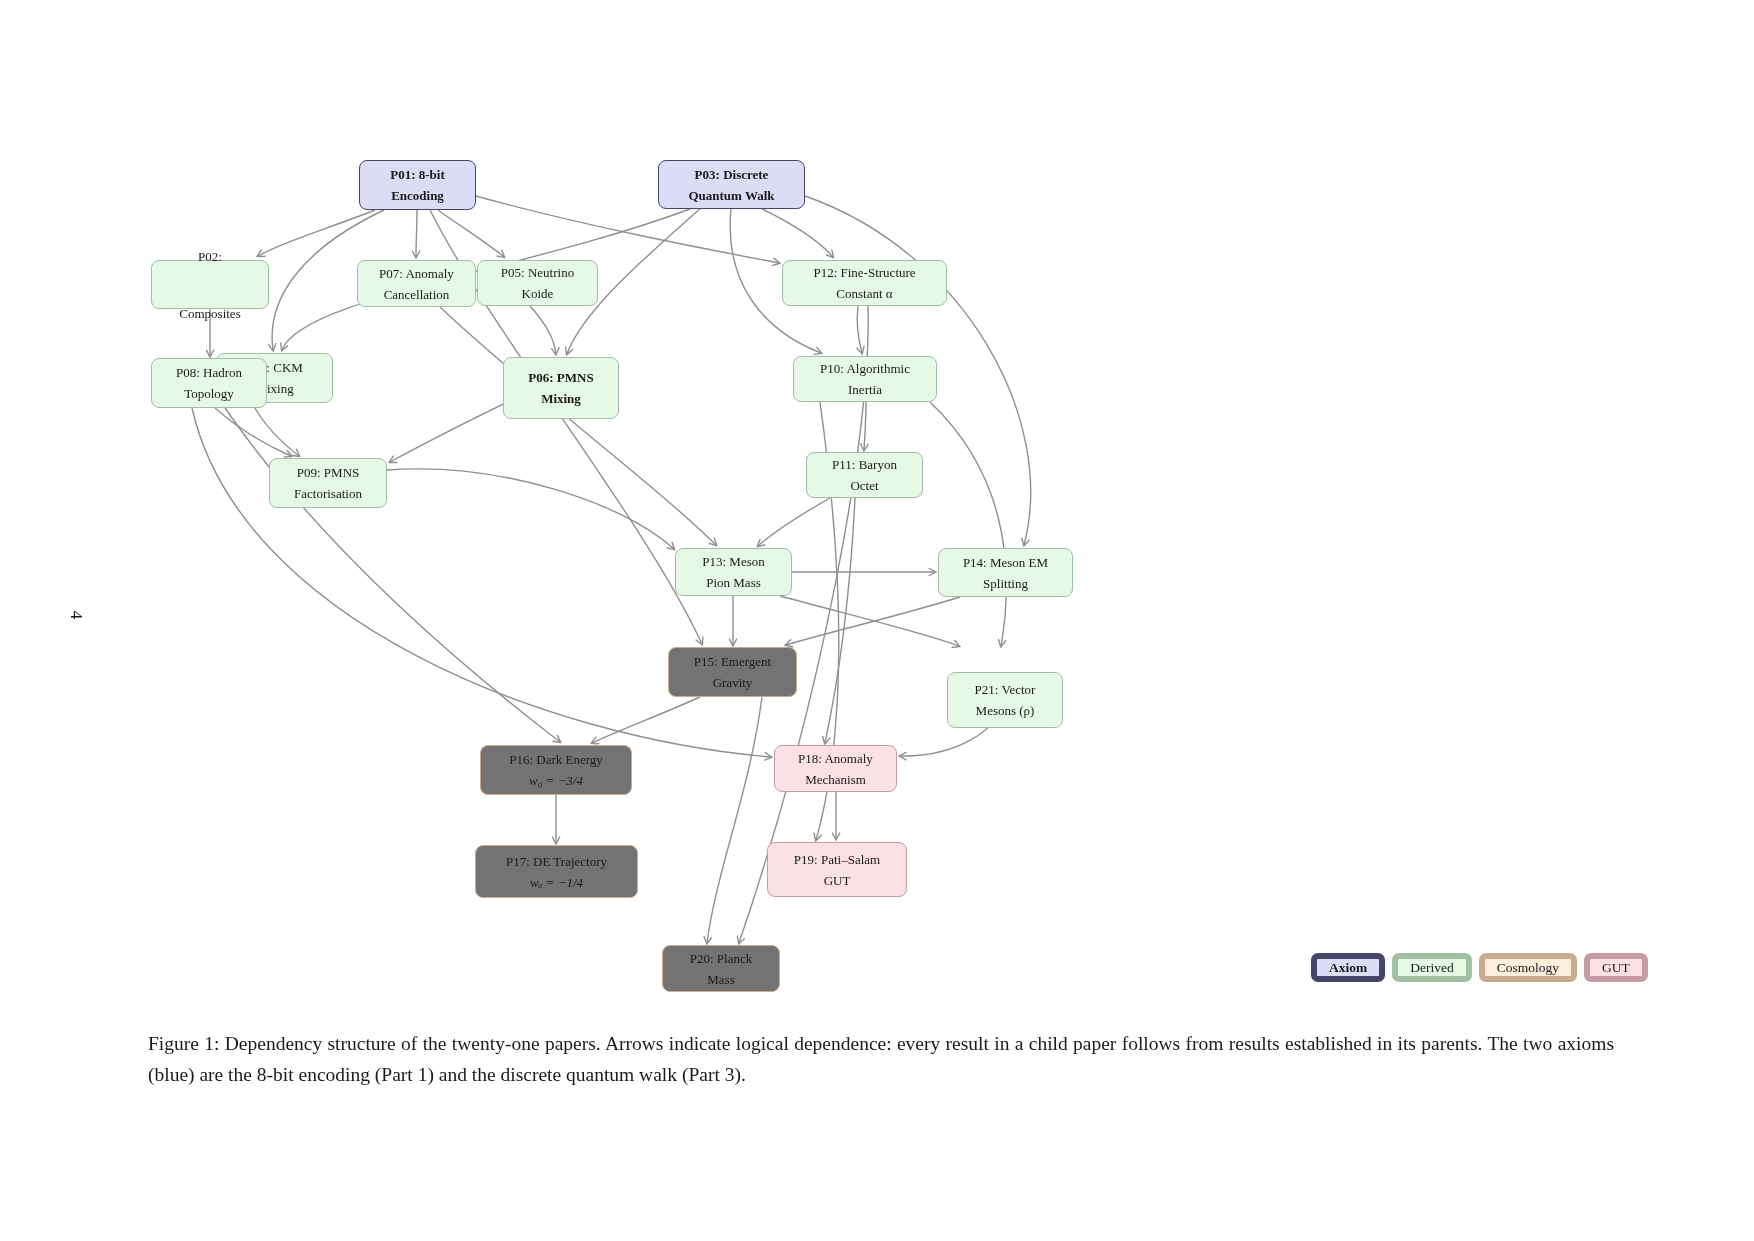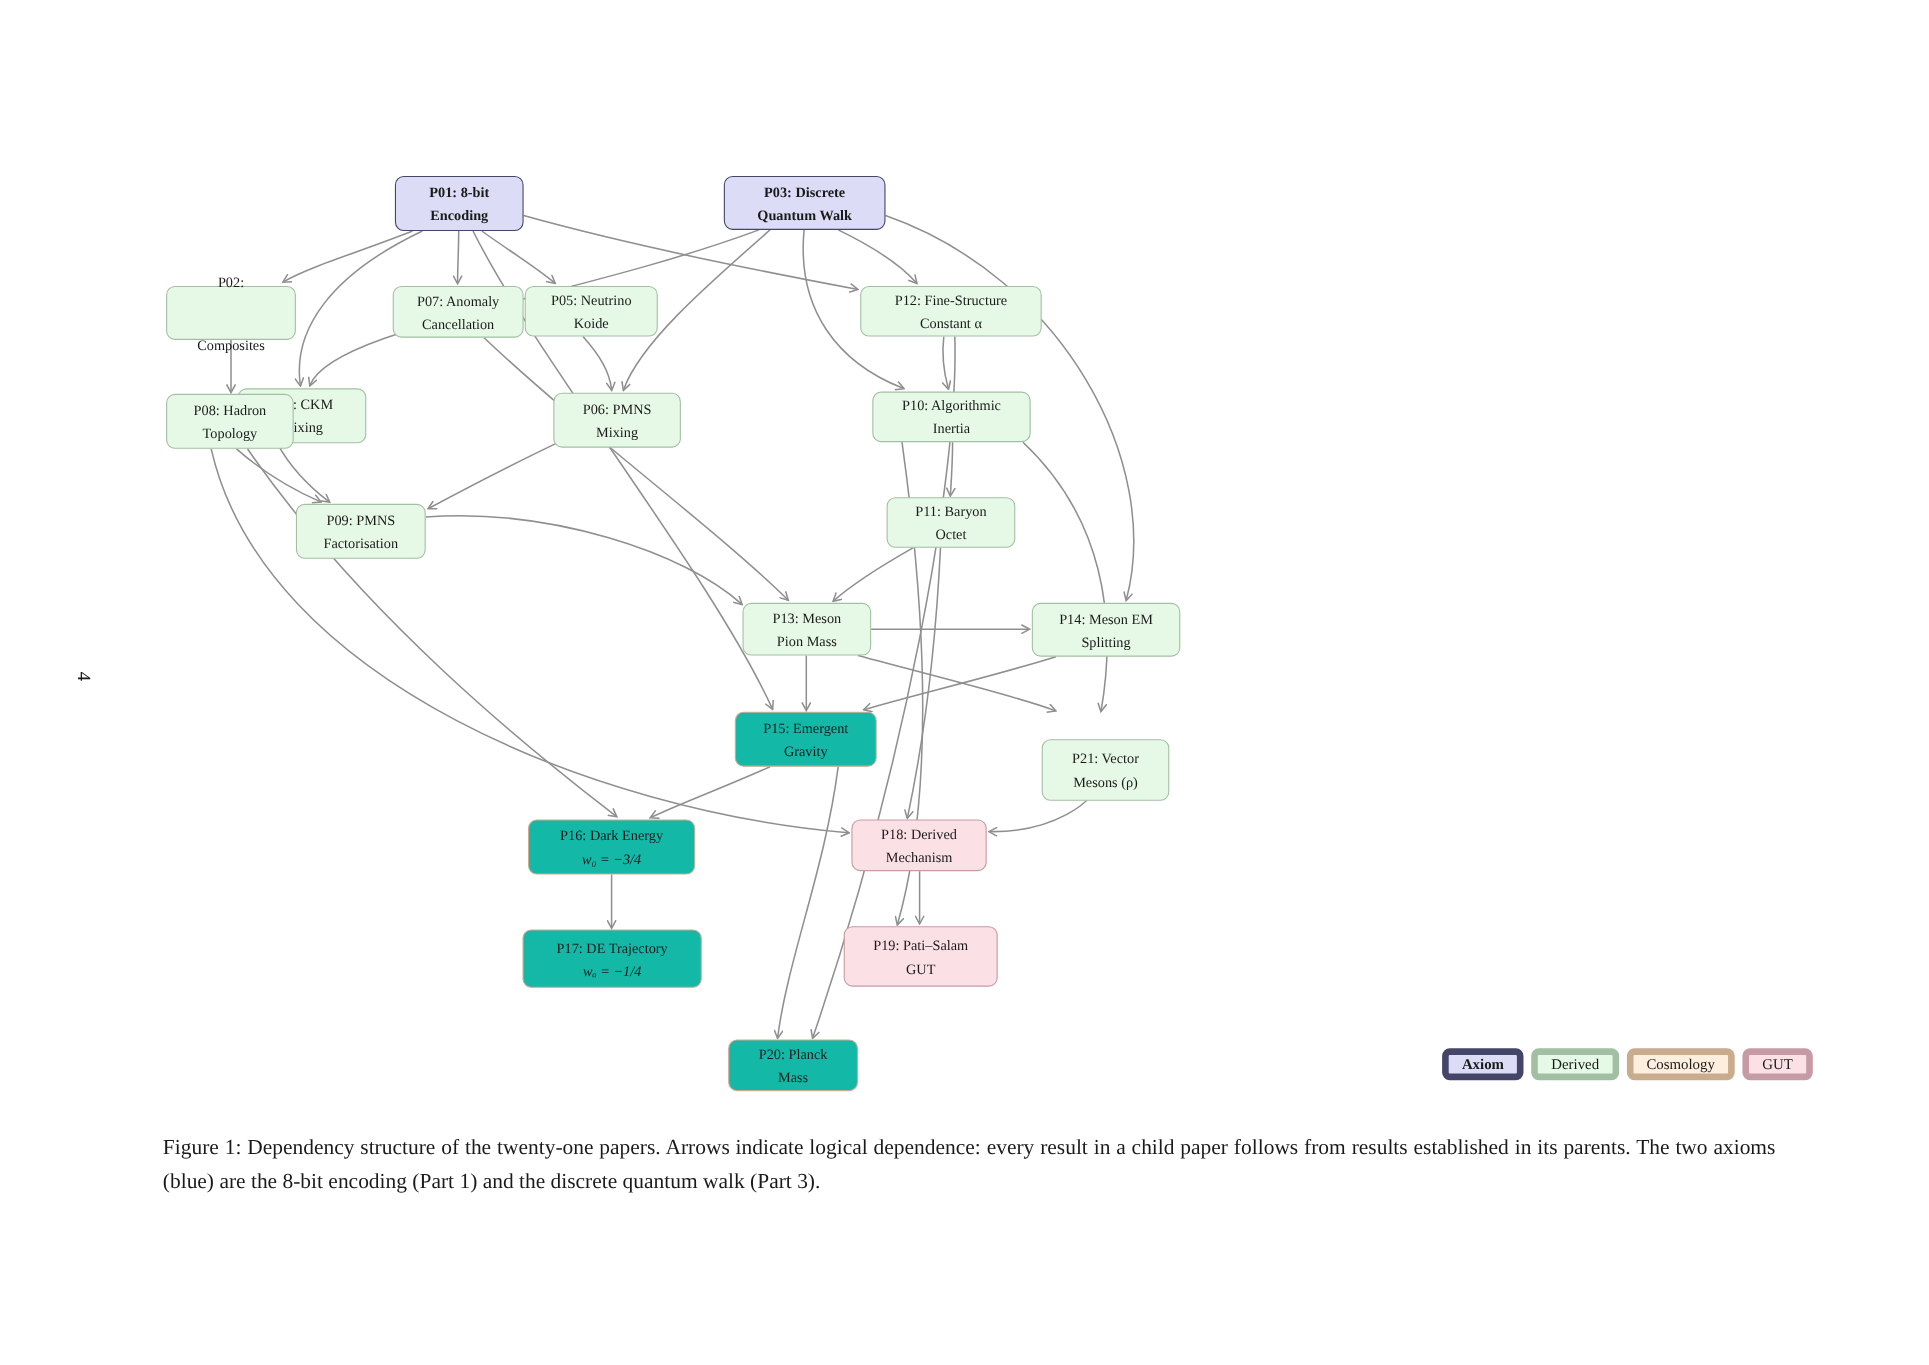--- a/index.html
+++ b/index.html
@@ -10,21 +10,21 @@
   }
   #figure-canvas{position:absolute;left:0;top:0;width:1754px;height:1241px;}
   .node{
     position:absolute;box-sizing:border-box;border-radius:8px;border:1px solid #999;
     display:flex;flex-direction:column;align-items:center;justify-content:center;
     font-size:13px;line-height:21px;text-align:center;white-space:nowrap;
     padding:2px 6px;
   }
   .node.axiom{background:#dcdcf6;border-color:#45456a;font-weight:bold;}
   .node.derived{background:#e6f8e6;border-color:#a3bfa3;}
-  .node.cosmology{background:#14b8a6;border-color:#c9ab8e;}
+  .node.cosmology{background:#737373;border-color:#c9ab8e;}
   .node.gut{background:#fbe0e5;border-color:#c69ba6;}
   #edge-layer{position:absolute;left:0;top:0;pointer-events:none;}
   #edge-layer path{fill:none;stroke:#8f8f8f;stroke-width:1.4px;}
   .legend{position:absolute;top:953px;left:1311px;display:flex;gap:7px;}
   .legend .chip{
     box-sizing:border-box;border-radius:7px;border:6px solid #404040;height:29px;
     display:flex;align-items:center;justify-content:center;font-size:13.5px;padding:0 12px;
   }
   .chip.axiom{background:#dcdcf6;border-color:#45456a;font-weight:bold;}
   .chip.derived{background:#e6f8e6;border-color:#a3bfa3;}
@@ -71,21 +71,21 @@
         <div>Constant α</div>
       </div>
       <div class="node derived" style="left: 216px; top: 353px; width: 117px; height: 50px; z-index: 1;">
         <div>P04: CKM</div>
         <div>Mixing</div>
       </div>
       <div class="node derived" style="left: 151px; top: 358px; width: 116px; height: 50px; z-index: 2;">
         <div>P08: Hadron</div>
         <div>Topology</div>
       </div>
-      <div class="node derived" style="left: 503px; top: 357px; width: 116px; height: 50px; z-index: 1;">
+      <div class="node derived" style="left: 503px; top: 357px; width: 116px; height: 62px; z-index: 1; font-weight: bold;">
         <div>P06: PMNS</div>
         <div>Mixing</div>
       </div>
       <div class="node derived" style="left: 793px; top: 356px; width: 144px; height: 46px; z-index: 1;">
         <div>P10: Algorithmic</div>
         <div>Inertia</div>
       </div>
       <div class="node derived" style="left: 269px; top: 458px; width: 118px; height: 50px; z-index: 1;">
         <div>P09: PMNS</div>
         <div>Factorisation</div>
@@ -108,21 +108,21 @@
       </div>
       <div class="node derived" style="left: 947px; top: 648px; width: 116px; height: 56px; z-index: 1; margin-top: 24px;">
         <div>P21: Vector</div>
         <div>Mesons (ρ)</div>
       </div>
       <div class="node cosmology" style="left: 480px; top: 745px; width: 152px; height: 50px; z-index: 1;">
         <div>P16: Dark Energy</div>
         <div class="mathline">w₀ = −3/4</div>
       </div>
       <div class="node gut" style="left: 774px; top: 745px; width: 123px; height: 47px; z-index: 1;">
-        <div>P18: Derived</div>
+        <div>P18: Anomaly</div>
         <div>Mechanism</div>
       </div>
       <div class="node cosmology" style="left: 475px; top: 845px; width: 163px; height: 53px; z-index: 1;">
         <div>P17: DE Trajectory</div>
         <div class="mathline">wₐ = −1/4</div>
       </div>
       <div class="node gut" style="left: 767px; top: 842px; width: 140px; height: 55px; z-index: 1;">
         <div>P19: Pati–Salam</div>
         <div>GUT</div>
       </div>

